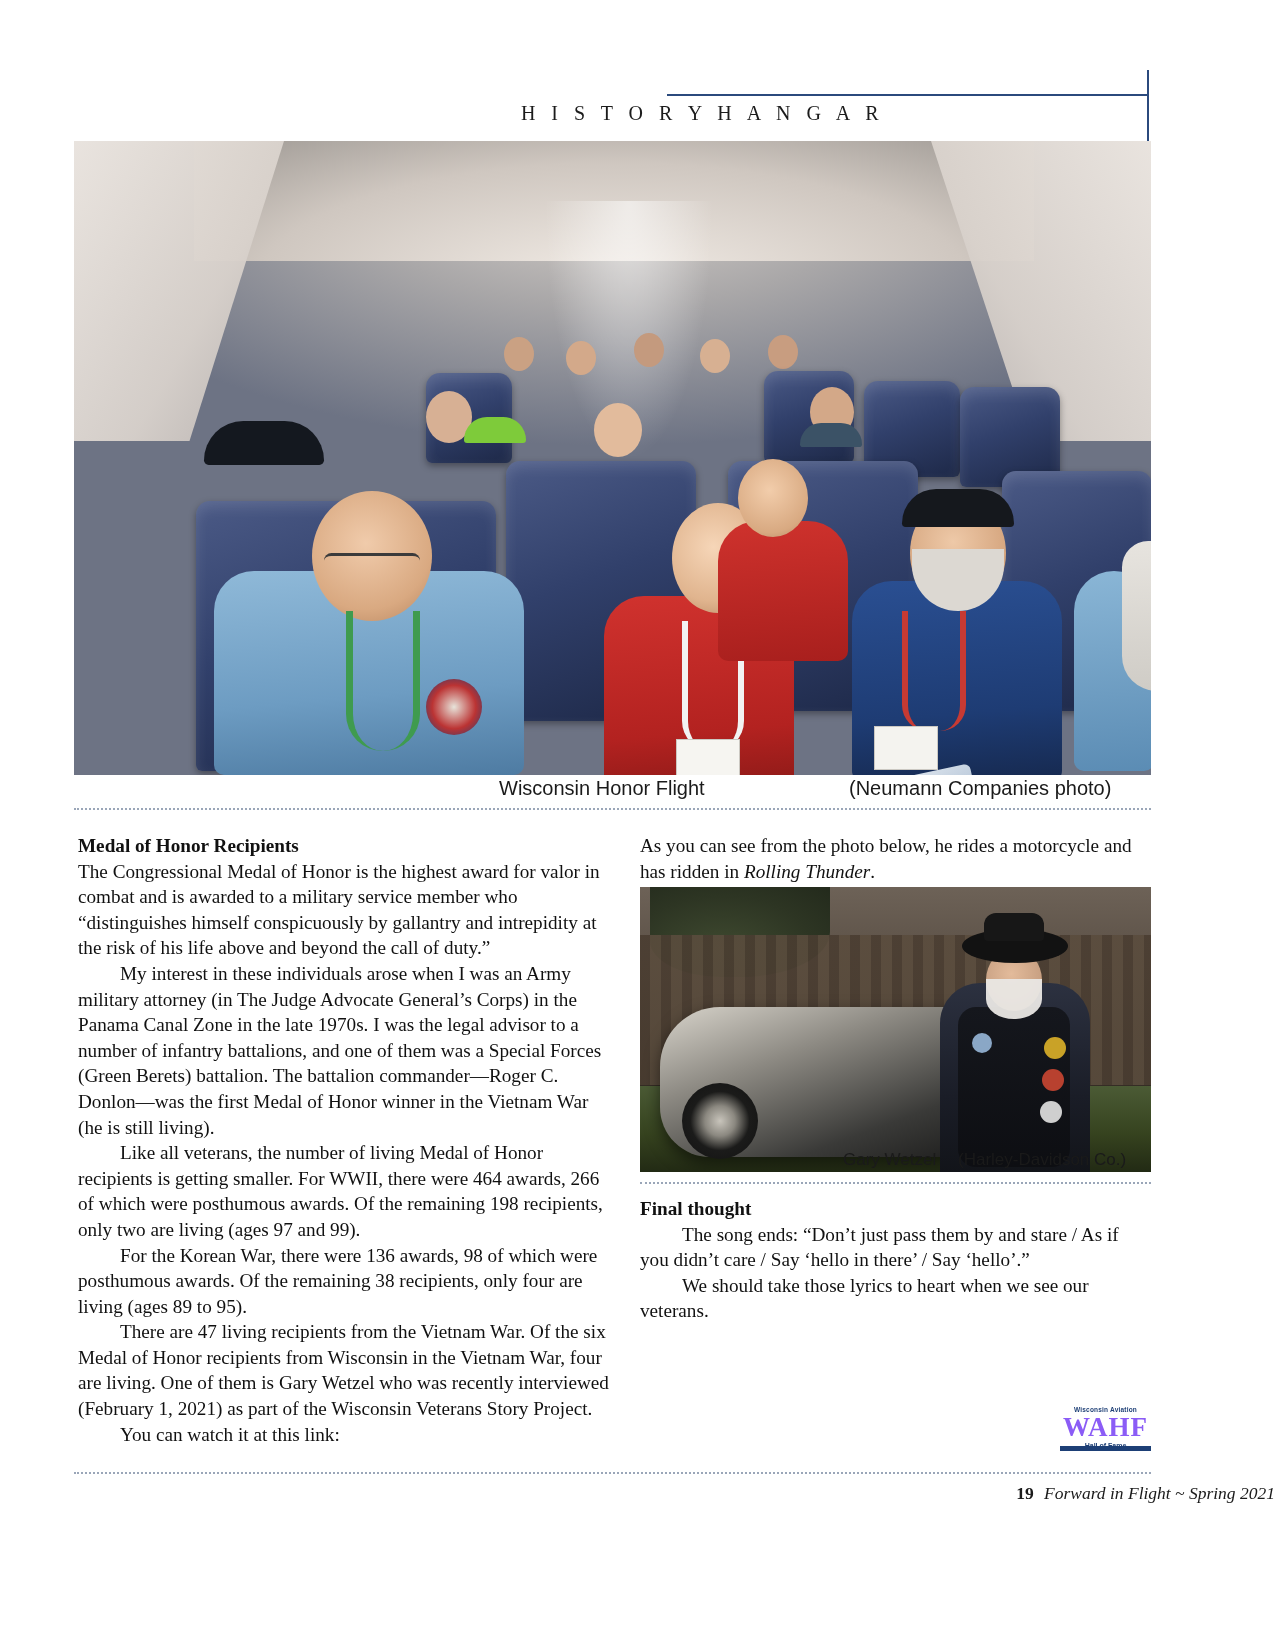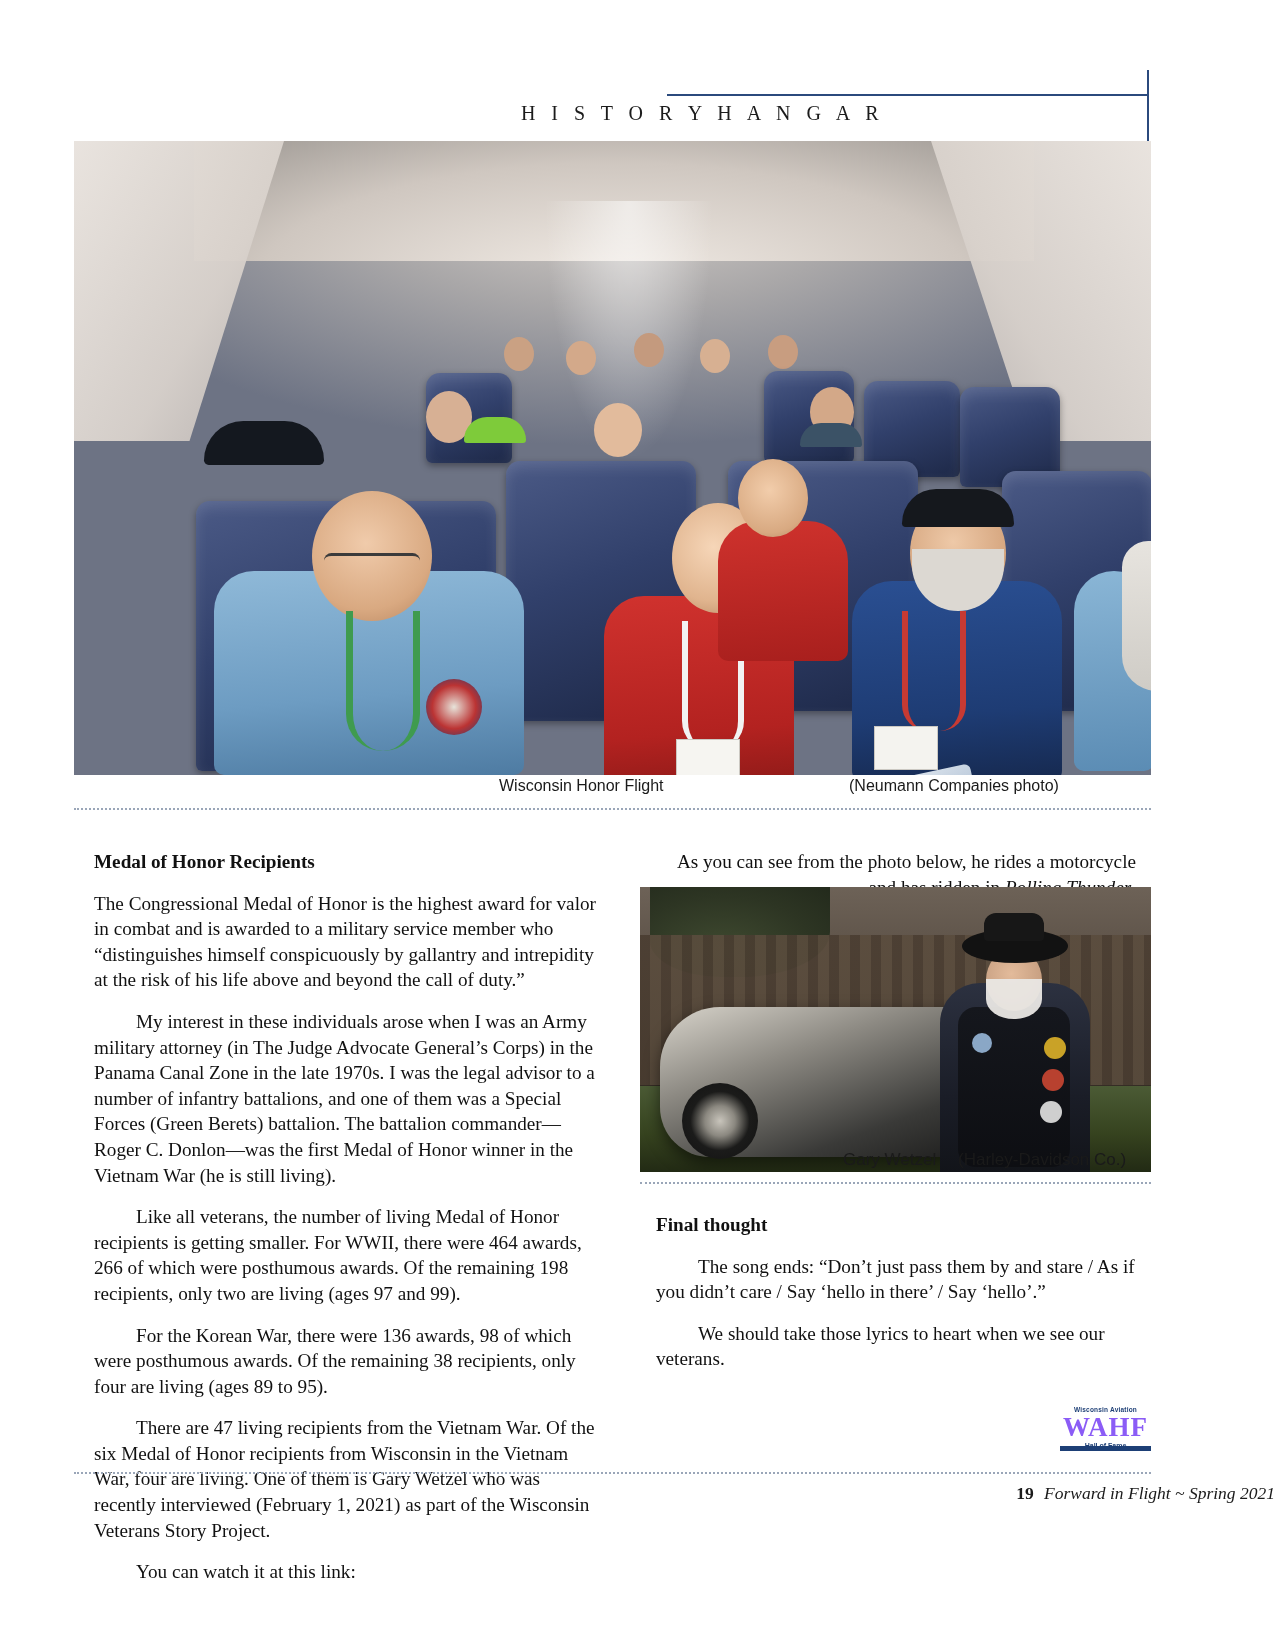--- a/index.html
+++ b/index.html
@@ -86,21 +86,21 @@
   .shirt { position: absolute; border-radius: 40px 40px 10px 10px; }
   .aisle-glow {
     position: absolute; left: 470px; top: 60px; width: 170px; height: 260px;
     background: radial-gradient(ellipse at 50% 0%, rgba(255,255,255,.55), rgba(255,255,255,0) 70%);
   }
   .caption-bar {
     position: absolute;
     left: 74px; top: 775px;
     width: 1077px; height: 30px;
     font-family: "Liberation Sans", sans-serif;
-    font-size: 16px;
+    font-size: 20px;
     color: #1a1a1a;
   }
   .caption-left { position: absolute; left: 425px; top: 2px; }
   .caption-right { position: absolute; left: 775px; top: 2px; }
 
   .dotted-rule {
     position: absolute;
     border-top: 2px dotted #9aa6b8;
   }
   .rule-main { left: 74px; top: 808px; width: 1077px; }
@@ -109,22 +109,22 @@
 
   
   .col {
     position: absolute;
     font-size: 19.2px;
     line-height: 25.6px;
     text-align: left;
     color: #111;
   }
   .col-left { left: 78px; top: 833px; width: 535px; }
-  .col-right { left: 640px; top: 833px; width: 512px; text-align: right; }
-  .col p { margin: 16px; }
+  .col-right { left: 640px; top: 833px; width: 512px; }
+  .col p { margin: 0; }
   .col p.indent { text-indent: 42px; }
   .subhead {
     font-weight: bold;
     margin: 0;
   }
   .spacer-line { height: 25.6px; }
   em { font-style: italic; }
 
   .link {
     color: #1c4b8f;

